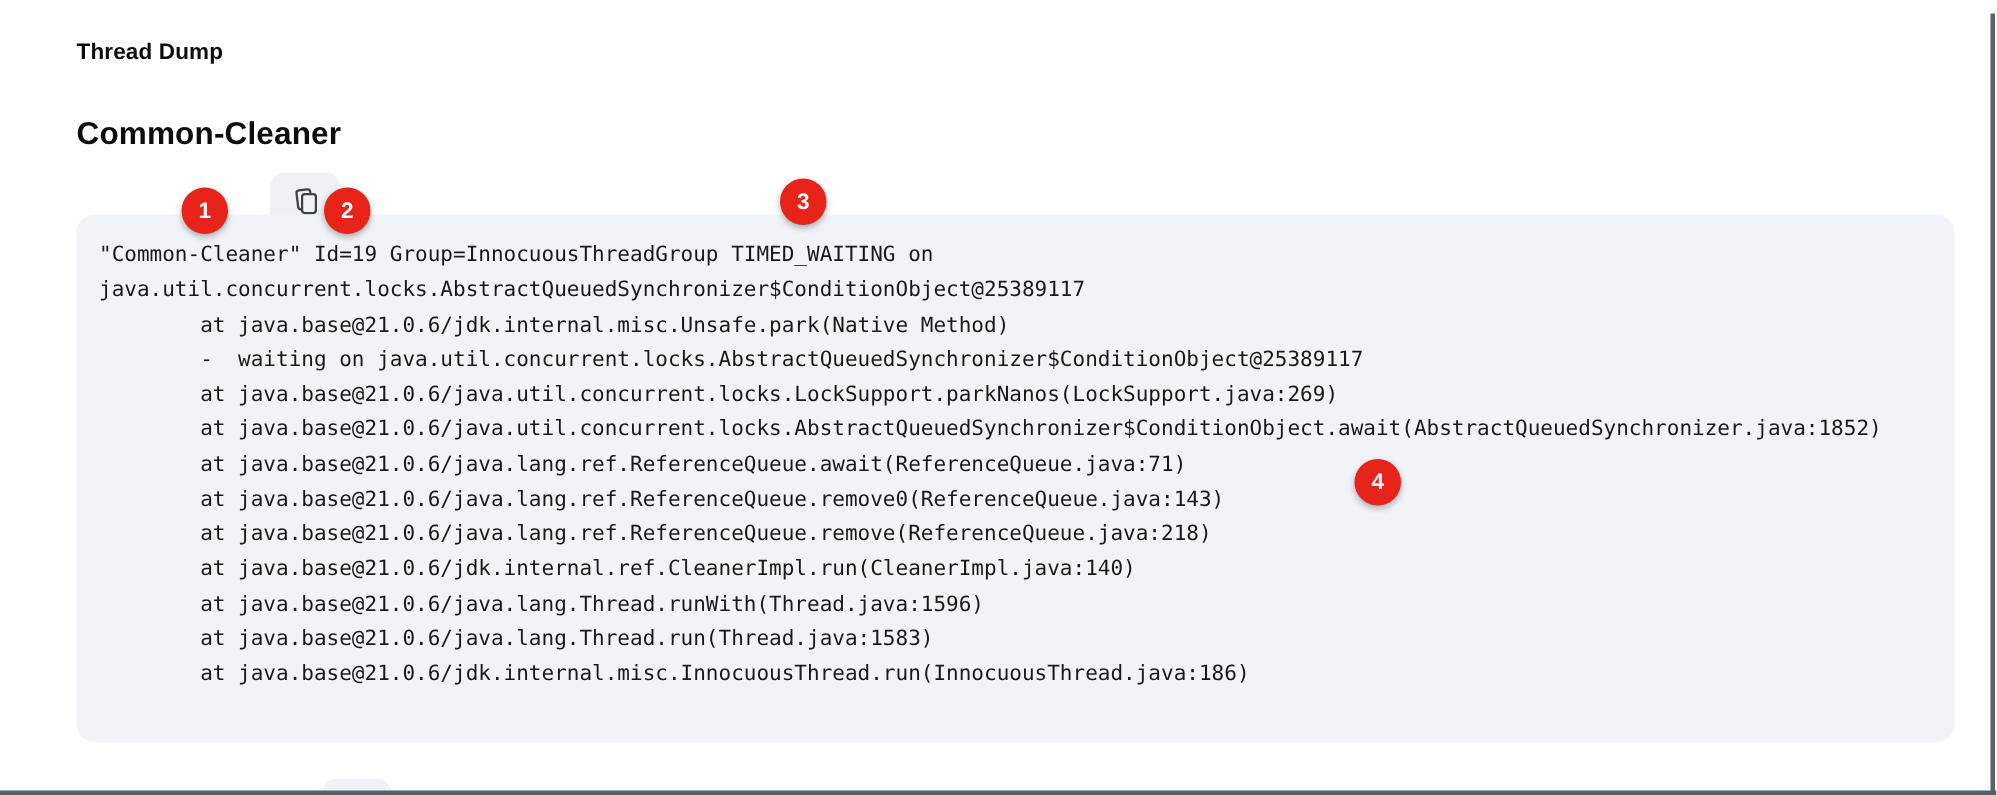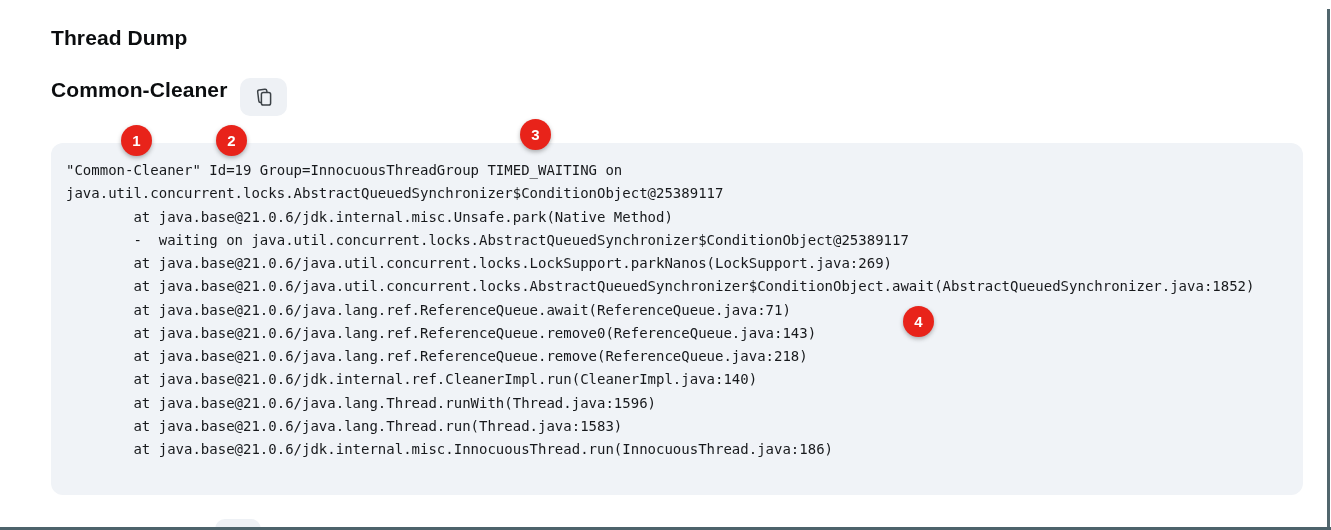--- a/index.html
+++ b/index.html
@@ -8,32 +8,33 @@
     position: relative;
     background: #ffffff;
     overflow: hidden;
     font-family: "Liberation Sans", sans-serif;
     color: #0b0d0f;
   }
 
   .page-title {
     position: absolute;
     left: 51px; top: 26px;
-    font-size: 21px;
+    font-size: 15px;
     font-weight: 700;
     letter-spacing: 0.1px;
     color: #0b0d0f;
   }
 
   .section-header {
     position: absolute;
     left: 51px; top: 78px;
     display: flex;
-    align-items: flex-start;
+    align-items: flex-end;
     gap: 13px;
+    flex-direction: column;
   }
   .section-heading {
     font-size: 21px;
     font-weight: 700;
     letter-spacing: 0.1px;
     color: #0b0d0f;
   }
   .copy-btn {
     width: 47px; height: 38px;
     border: none;

